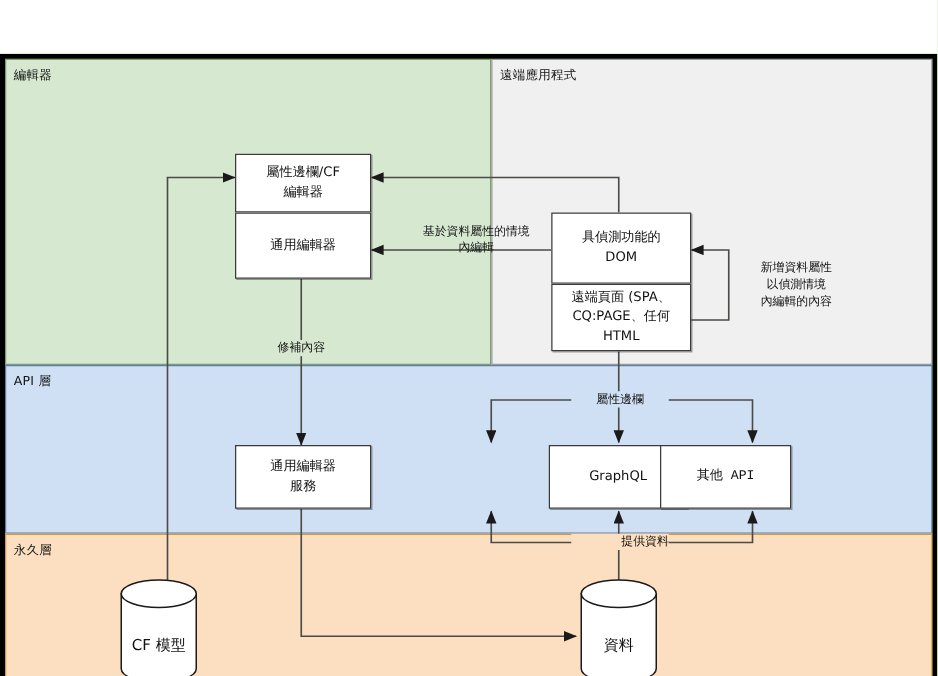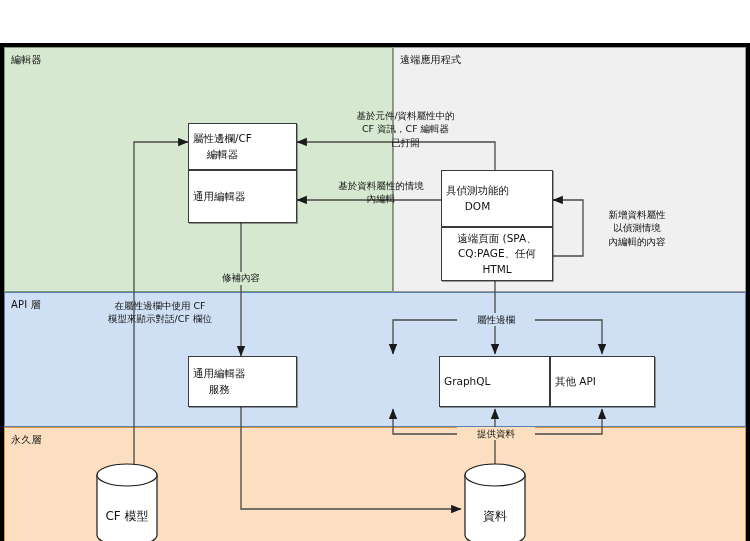--- a/index.html
+++ b/index.html
@@ -48,20 +48,21 @@
     letter-spacing:.2px;
     white-space:nowrap;
   }
   .box{
     position:absolute;
     background:#ffffff;
     border:1px solid #3a3a3a;
     box-sizing:border-box;
     display:flex;
     align-items:center;
+    justify-content:center;
     text-align:center;
     font-size:10.5px;
     color:#111;
     line-height:1.45;
     box-shadow:1px 1px 0 rgba(0,0,0,.35);
   }
   .box .lines{padding:0 4px;}
   .note{
     position:absolute;
     font-size:9.5px;
@@ -157,54 +158,49 @@
       <div>通用編輯器</div>
       <div>服務</div>
     </div>
   </div>
 
   <div class="box" style="left:439px;top:313px;width:111px;height:51px;">
     <div class="lines">
       <div>GraphQL</div>
     </div>
   </div>
-  <div class="box" style="left:550px;top:313px;width:105px;height:51px;">
+  <div class="box" style="left:528px;top:313px;width:105px;height:51px;font-family:Liberation Mono, monospace;">
     <div class="lines">
       <div>其他 API</div>
     </div>
   </div>
 
   <svg class="wires" viewBox="0 0 750 541" xmlns="http://www.w3.org/2000/svg">
     <g fill="#ffffff" stroke="#1a1a1a" stroke-width="1.2">
 
       <path d="M97,432 L97,492 A30,11 0 0 0 157,492 L157,432 Z"></path>
       <ellipse cx="127" cy="432" rx="30" ry="11"></ellipse>
 
       <path d="M465,432 L465,492 A30,11 0 0 0 525,492 L525,432 Z"></path>
       <ellipse cx="495" cy="432" rx="30" ry="11"></ellipse>
     </g>
   </svg>
 
   <div class="cyl-label" style="left:97px;top:465px;width:60px;">CF 模型</div>
   <div class="cyl-label" style="left:465px;top:465px;width:60px;">資料</div>
 
-  <div class="note" style="left:318px;top:66px;width:175px;">基於元件/資料屬性中的
-CF 資訊，CF 編輯器
-已打開</div>
 
   <div class="note" style="left:306px;top:136px;width:150px;">基於資料屬性的情境
 內編輯</div>
 
   <div class="note" style="left:589px;top:165px;width:96px;">新增資料屬性
 以偵測情境
 內編輯的內容</div>
 
   <div class="note" style="left:196px;top:229px;width:90px;background:#d6e8d0;font-family:Liberation Mono, monospace;">修補內容</div>
 
-  <div class="note" style="left:62px;top:256px;width:196px;">在屬性邊欄中使用 CF
-模型來顯示對話/CF 欄位</div>
 
   <div class="note" style="left:457px;top:270px;width:78px;background:#cfe0f5;">屬性邊欄</div>
 
-  <div class="note" style="left:457px;top:384px;width:78px;background:#fbdfc0;">提供資料</div>
+  <div class="note" style="left:457px;top:384px;width:78px;background:#fbdfc0;text-align:right;">提供資料</div>
 
   <div class="frame"></div>
 </div>
 
 </body></html>

